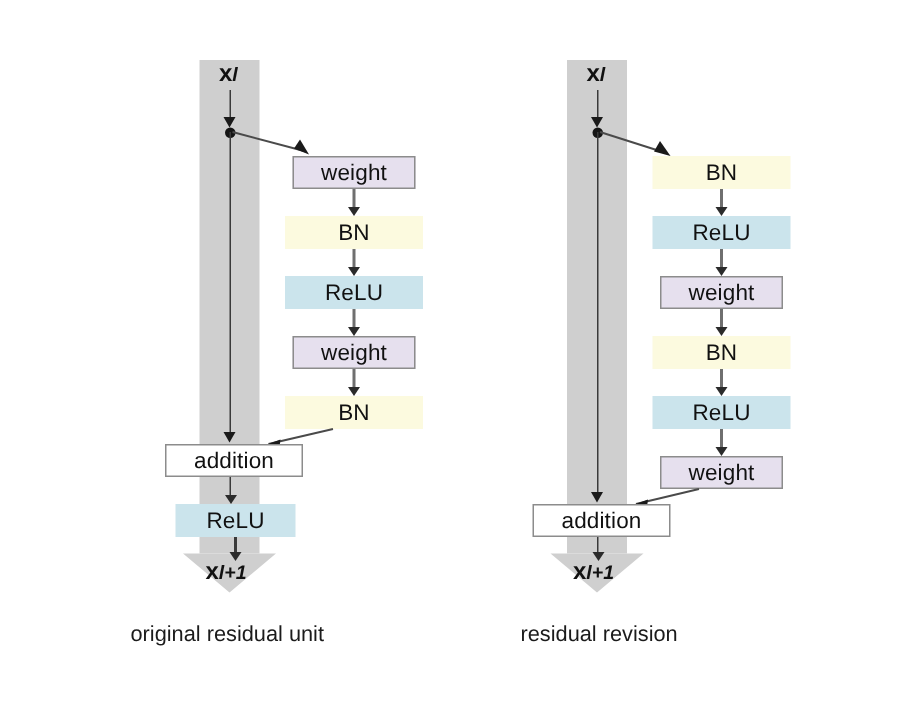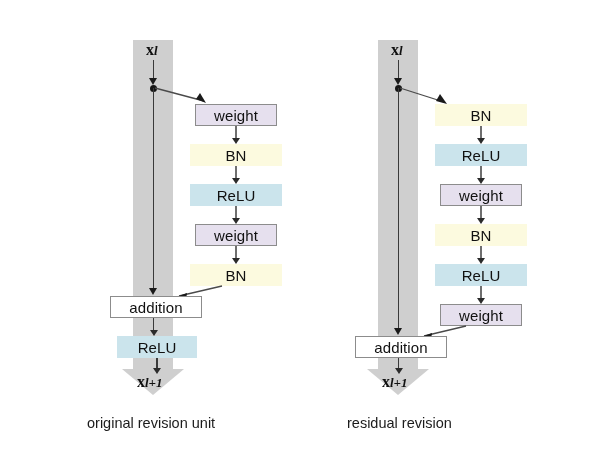--- a/index.html
+++ b/index.html
@@ -71,21 +71,21 @@
     position:absolute;width:7px;height:7px;border-radius:50%;
     background:#151515;margin-left:-3.5px;
   }
 
   
   .diag{position:absolute;overflow:visible;}
 
   
   .xlabel{
     position:absolute;
-    font-family:Liberation Serif, serif;
+    font-family:Liberation Sans, sans-serif;
     font-size:16px;font-weight:bold;color:#111;
     white-space:nowrap;line-height:1;
   }
   .xlabel .sub{font-size:13px;font-style:italic;font-weight:bold;}
 
   
   .caption{
     position:absolute;
     font-size:14.5px;color:#1b1b1b;
     white-space:nowrap;line-height:1;
@@ -174,21 +174,21 @@
     <div class="conn dark" style="left:117px;top:358px;width:80px;height:16px;">
       <div class="line" style="height:11px;"></div>
         <div class="tip"></div>
     </div>
 
     <div class="xlabel" style="left:137px;top:374px;">
       <span>x</span><span class="sub">l+1</span>
     </div>
 
     <div class="caption" style="left:87px;top:416px;">
-      <span>original revision unit</span>
+      <span>original residual unit</span>
     </div>
   </div>
 
   <div>
 
     <div class="shortcut" style="left:378px;top:40px;width:40px;height:355px;">
       <div class="band" style="height:329px;"></div>
       <div class="head" style="top:329px;"></div>
     </div>
 

